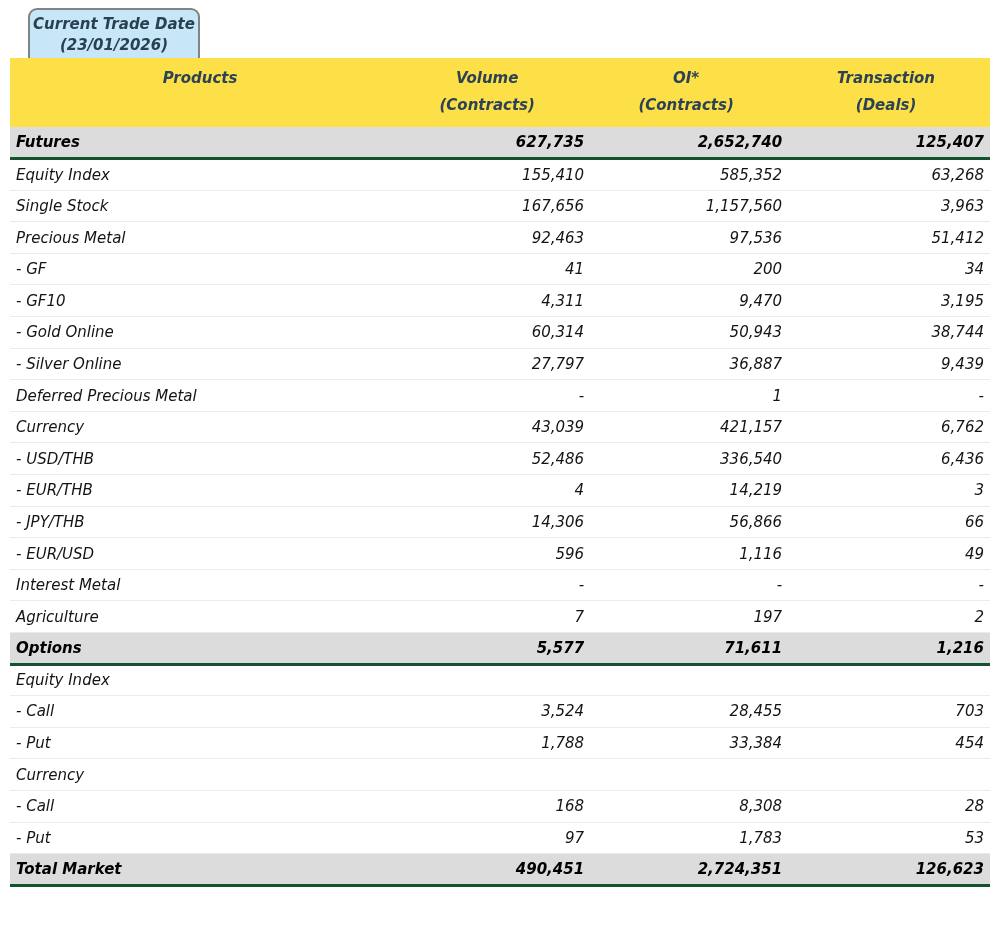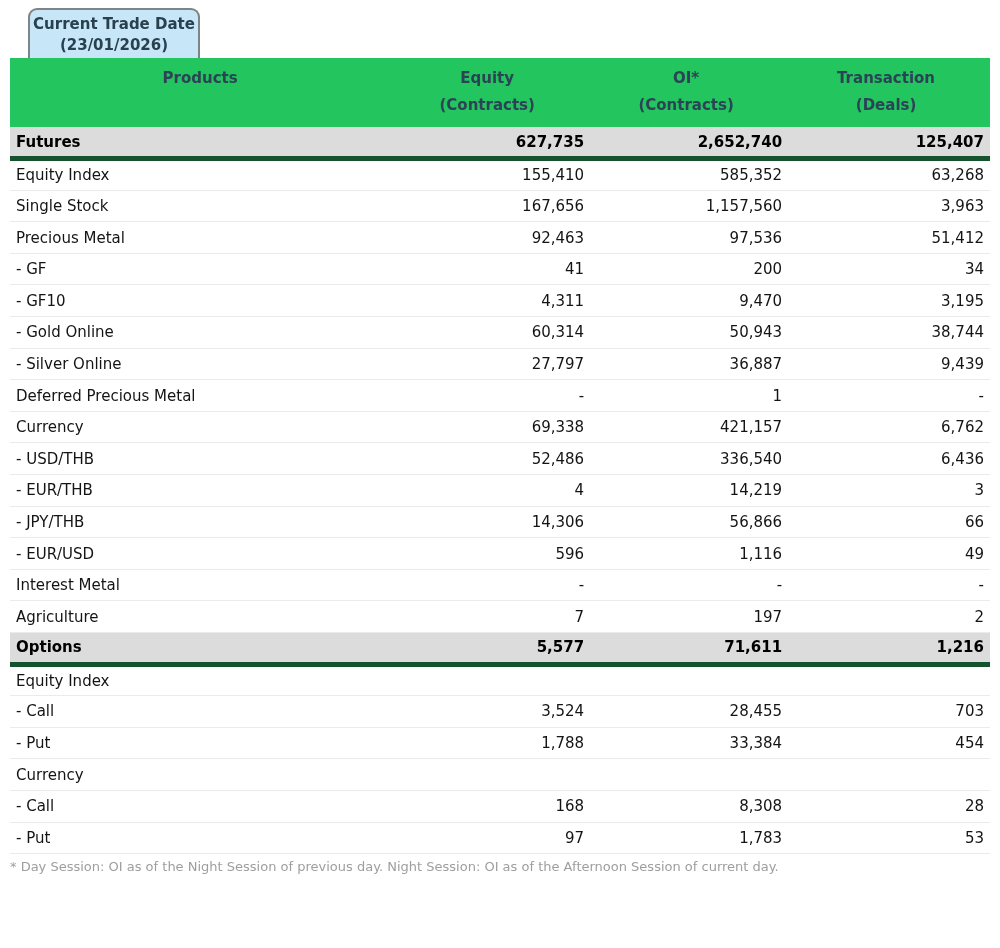--- a/index.html
+++ b/index.html
@@ -8,20 +8,21 @@
     padding: 0;
     background: #ffffff;
     width: 1000px;
     font-family: "DejaVu Sans", "Liberation Sans", sans-serif;
   }
   .page {
     width: 864px;
     height: 948px;
     padding: 8px 0 0 10px;
     position: relative;
+    font-style: italic;
   }
   
   .tab {
     margin-left: 18px;
     width: 172px;
     height: 50px;
     background: #c7e7f8;
     border: 2px solid #7f8487;
     border-bottom: none;
     border-radius: 9px 9px 0 0;
@@ -36,21 +37,21 @@
   }
   
   table.summary {
     width: 980px;
     border-collapse: collapse;
     table-layout: fixed;
     position: relative;
     z-index: 1;
   }
   thead th {
-    background: #22c55e;
+    background: #fde047;
     font-size: 15px;
     font-weight: bold;
     color: #2c4356;
     padding: 10px 0 11px 0;
     vertical-align: top;
     text-align: center;
   }
   thead th.num-col { padding-right: 6px; }
   th .hline1 { line-height: 21px; margin-bottom: 6px; }
   th .hline2 { line-height: 21px; min-height: 21px; }
@@ -62,21 +63,21 @@
     padding: 0;
     white-space: nowrap;
     overflow: hidden;
   }
   td.product { text-align: left; padding-left: 6px; }
   td.num { text-align: right; padding-right: 6px; }
   tr.section td {
     background: #dcdcdc;
     font-weight: bold;
     color: #000000;
-    border-bottom: 5px solid #14532d;
+    border-bottom: 3px solid #14532d;
   }
   
   .footnote {
     width: 980px;
     font-size: 13px;
     line-height: 17px;
     color: #9e9e9e;
     padding-top: 4px;
     text-align: left;
   }
@@ -98,21 +99,21 @@
       <col style="width:20.2%">
       <col style="width:20.6%">
     </colgroup>
     <thead>
       <tr>
         <th>
           <div class="hline1">Products</div>
           <div class="hline2"></div>
         </th>
         <th class="num-col">
-          <div class="hline1">Equity</div>
+          <div class="hline1">Volume</div>
           <div class="hline2">(Contracts)</div>
         </th>
         <th class="num-col">
           <div class="hline1">OI*</div>
           <div class="hline2">(Contracts)</div>
         </th>
         <th class="num-col">
           <div class="hline1">Transaction</div>
           <div class="hline2">(Deals)</div>
         </th>
@@ -168,21 +169,21 @@
     <td class="num">9,439</td>
   </tr>
         <tr>
     <td class="product">Deferred Precious Metal</td>
     <td class="num">-</td>
     <td class="num">1</td>
     <td class="num">-</td>
   </tr>
         <tr>
     <td class="product">Currency</td>
-    <td class="num">69,338</td>
+    <td class="num">43,039</td>
     <td class="num">421,157</td>
     <td class="num">6,762</td>
   </tr>
         <tr>
     <td class="product">- USD/THB</td>
     <td class="num">52,486</td>
     <td class="num">336,540</td>
     <td class="num">6,436</td>
   </tr>
         <tr>
@@ -250,18 +251,23 @@
     <td class="num">168</td>
     <td class="num">8,308</td>
     <td class="num">28</td>
   </tr>
         <tr>
     <td class="product">- Put</td>
     <td class="num">97</td>
     <td class="num">1,783</td>
     <td class="num">53</td>
   </tr>
+        <tr class="section">
+    <td class="product">Total Market</td>
+    <td class="num">490,451</td>
+    <td class="num">2,724,351</td>
+    <td class="num">126,623</td>
+  </tr>
       </tbody>
   </table>
 
-  <div class="footnote">* Day Session: OI as of the Night Session of previous day. Night Session: OI as of the Afternoon Session of current day.</div>
 
 </div>
 
 </body></html>

